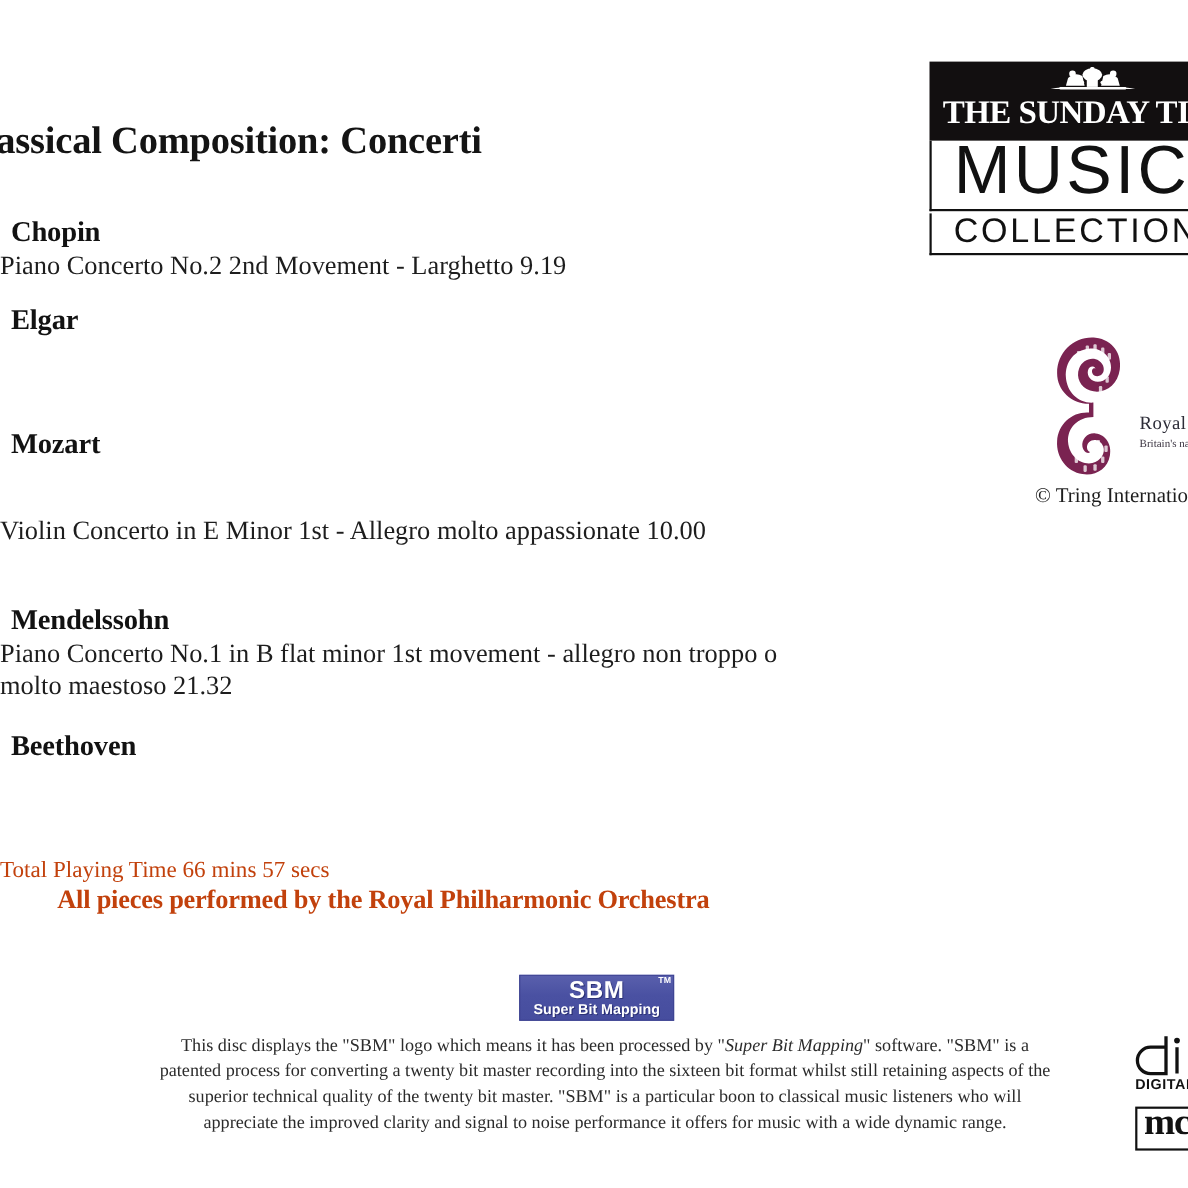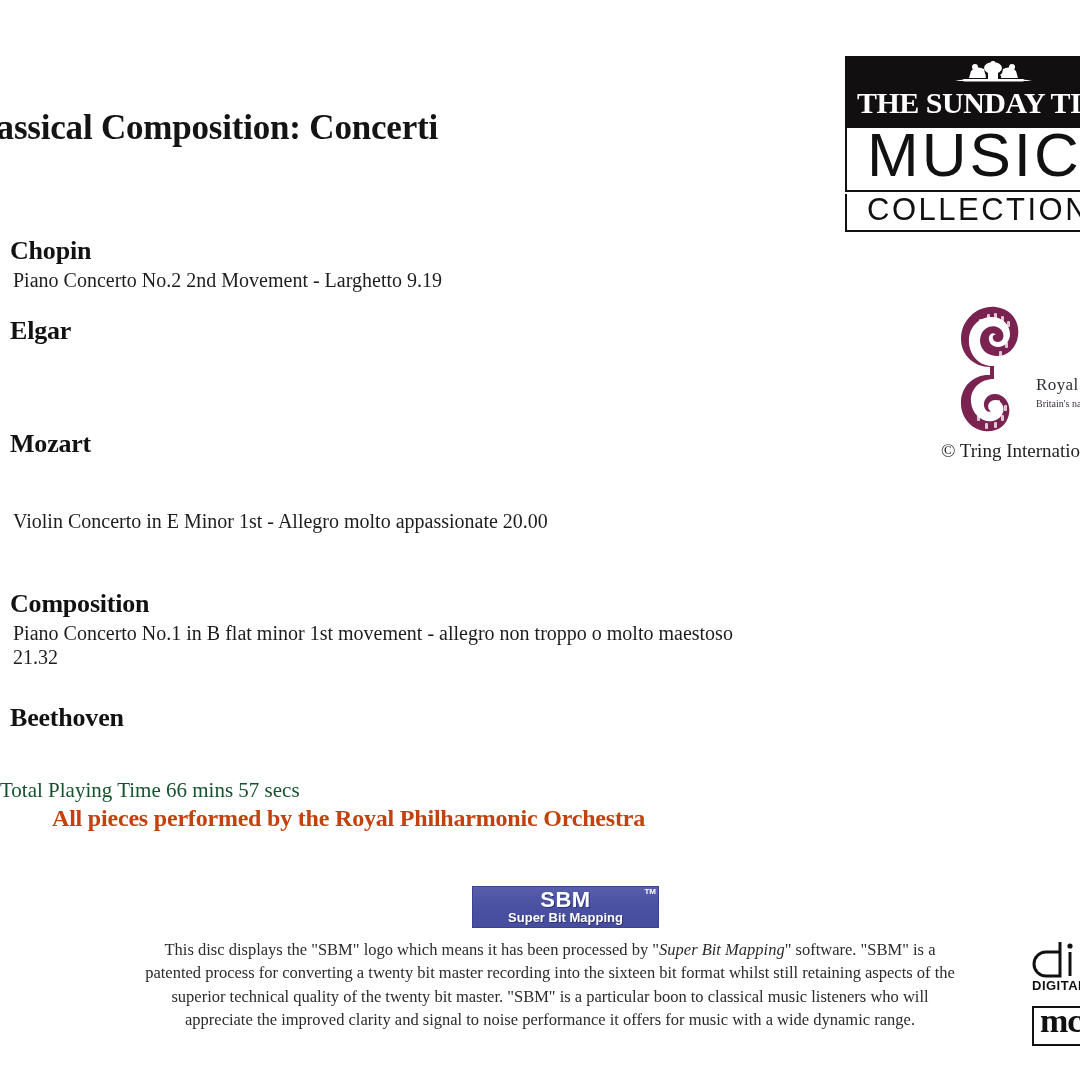--- a/index.html
+++ b/index.html
@@ -71,48 +71,47 @@
 
   
   #listing{ position:absolute; left:0px; top:0px; width:860px; }
 
   .disc-title{
     position:absolute; left:-38px; top:108px;
     font-size:35px; font-weight:bold; letter-spacing:-0.2px;
     white-space:nowrap; color:#141414;
   }
 
-  .track{ position:absolute; left:0px;margin-top:40px; }
+  .track{ position:absolute; left:0px; }
   .composer{
     font-size:26px; font-weight:bold; letter-spacing:-0.2px;
     color:#121212; margin:0 0 2px 10px; white-space:nowrap;
   }
   .work{
-    font-size:20px; color:#1d1d1d; margin:0 0 0 0px;
-    line-height:1.22; white-space:nowrap;padding-left:13px;
+    font-size:24px; color:#1d1d1d; margin:0 0 0 0px;
+    line-height:1.22; white-space:nowrap;
   }
   .work.wrap{ white-space:normal; width:760px; }
 
   .total-time{
     position:absolute; left:0px; top:778px;
-    font-size:21px; color:#14532d; white-space:nowrap;
+    font-size:21px; color:#c2410c; white-space:nowrap;
   }
   .performer{
     position:absolute; left:52px; top:805px;
     font-size:24px; font-weight:bold; letter-spacing:-0.2px;
     color:#c2410c; white-space:nowrap;
   }
 
   
   #sbm{
     position:absolute; left:472px; top:886px;
     width:141px; height:42px;
     background:linear-gradient(180deg,#5a60ad 0%,#4a51a2 45%,#464d9e 100%);
     box-shadow:0 0 0 1px #3c4290 inset;
-    padding-left:46px;
   }
   #sbm .sbm-main{
     position:absolute; left:0; right:0; top:1px; text-align:center;
     font-family:"Liberation Sans","DejaVu Sans",sans-serif;
     font-weight:bold; font-size:22px; color:#ffffff; letter-spacing:0.5px;
     text-shadow:1px 1px 0 #2c3276;
   }
   #sbm .sbm-sub{
     position:absolute; left:0; right:0; top:24px; text-align:center;
     font-family:"Liberation Sans","DejaVu Sans",sans-serif;
@@ -241,25 +240,25 @@
 
   <div class="track" style="top:276px">
     <div class="composer">Elgar</div>
   </div>
 
   <div class="track" style="top:389px">
     <div class="composer">Mozart</div>
   </div>
 
   <div class="track" style="top:469px">
-    <div class="work">Violin Concerto in E Minor 1st - Allegro molto appassionate  20.00</div>
+    <div class="work">Violin Concerto in E Minor 1st - Allegro molto appassionate  10.00</div>
   </div>
 
   <div class="track" style="top:549px">
-    <div class="composer">Composition</div>
+    <div class="composer">Mendelssohn</div>
     <div class="work wrap">Piano Concerto No.1 in B flat minor 1st movement - allegro non troppo o molto maestoso  21.32</div>
   </div>
 
   <div class="track" style="top:663px">
     <div class="composer">Beethoven</div>
   </div>
 
   <div class="total-time">Total Playing Time 66 mins  57 secs</div>
   <div class="performer">All pieces performed by the Royal Philharmonic Orchestra</div>
 </div>

